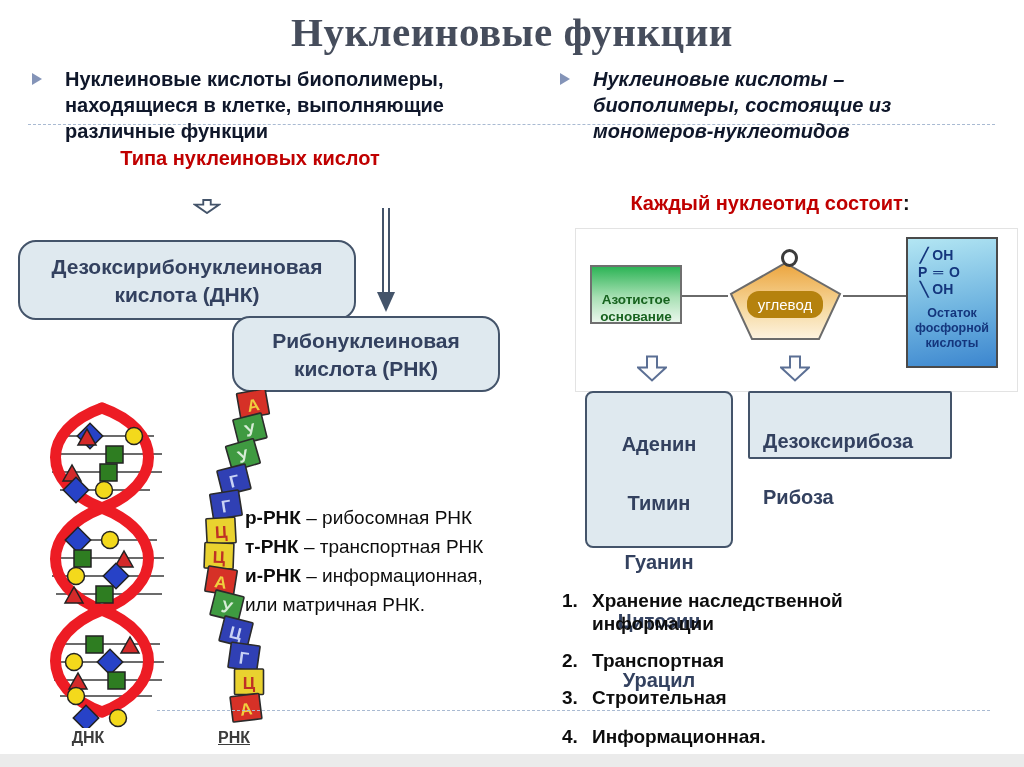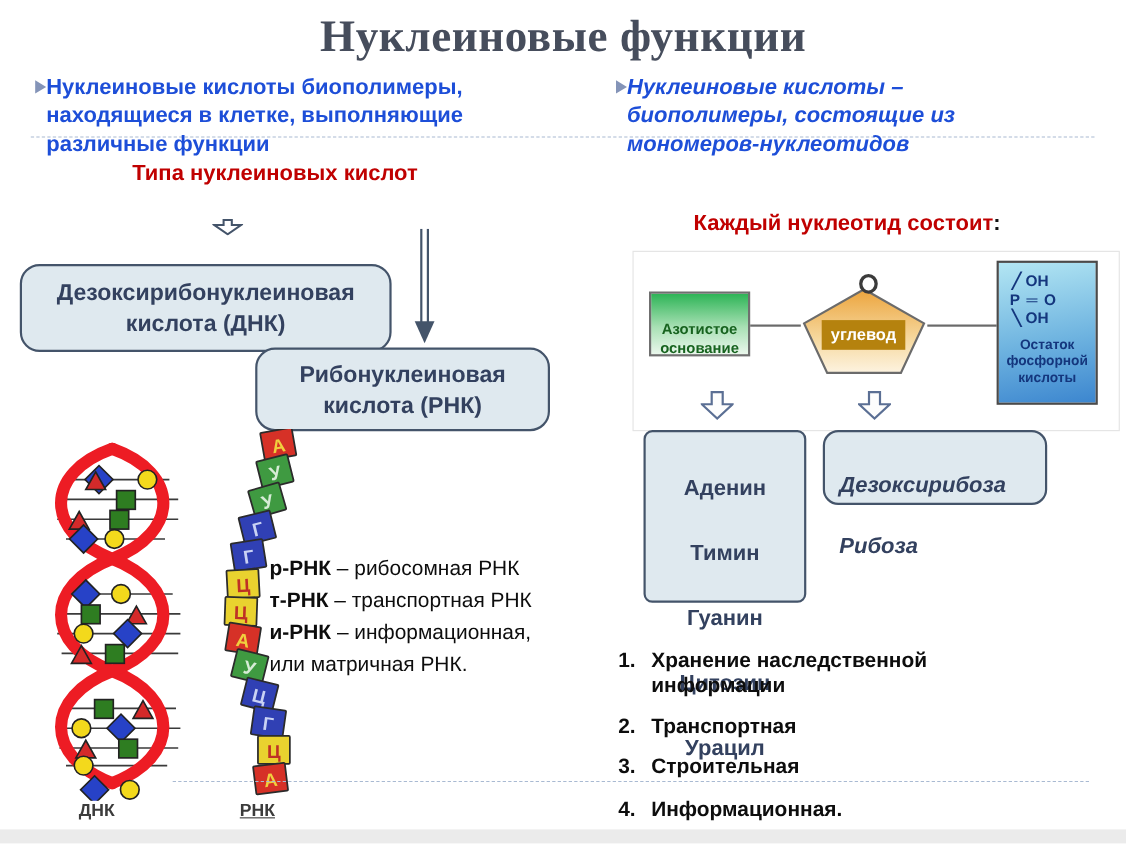--- a/index.html
+++ b/index.html
@@ -8,47 +8,47 @@
   .abs{position:absolute;}
 
   .title{left:0;top:8px;width:1024px;text-align:center;
          font-family:"Liberation Serif",serif;font-weight:bold;font-size:41px;color:#464d5c;letter-spacing:.5px;}
 
   .dashed{border-top:1px dashed #a9bad2;height:0;}
 
   .bullet-block{display:flex;}
   .bullet-marker{width:0;height:0;border-left:10px solid #8494b8;border-top:6px solid transparent;
                  border-bottom:6px solid transparent;margin-top:7px;flex:0 0 auto;}
-  .bullet-text{font-size:20px;line-height:26px;font-weight:bold;white-space:pre-line;color:#1d4ed8;}
+  .bullet-text{margin-left:23px;font-size:20px;line-height:26px;font-weight:bold;white-space:pre-line;color:#0f172a;}
   .italic .bullet-text{font-style:italic;}
 
   .red{color:#c00000;font-weight:bold;}
   .heading-red{font-size:20px;text-align:center;}
   .colon{color:#111;font-weight:bold;}
 
   .nodebox{background:#dfe9ef;border:2.5px solid #44546a;border-radius:18px;
            color:#33415f;font-weight:bold;text-align:center;white-space:pre-line;box-sizing:border-box;}
   .dna-box{font-size:21px;line-height:28px;padding-top:11px;}
   .rna-box{font-size:21px;line-height:28px;padding-top:9px;}
   .bases-box{font-size:20px;line-height:29.5px;padding-top:7px;border-radius:8px;}
-  .sugars-box{font-size:20px;line-height:28px;text-align:left;padding:6px 0 0 13px;border-radius:14px;font-style:italic;}
+  .sugars-box{font-size:20px;line-height:28px;text-align:left;padding:6px 0 0 13px;border-radius:2px;}
 
   .img-label{font-size:16px;font-weight:bold;color:#3c3c3c;text-align:center;}
 
   .rna-types{font-size:19px;line-height:29px;color:#0d0d0d;}
   .rna-types .term{font-weight:bold;}
 
   .diagram{background:#fff;border:1px solid #e3e3e3;box-sizing:border-box;}
   .base-box{position:absolute;left:14px;top:36px;width:92px;height:59px;box-sizing:border-box;
             background:linear-gradient(180deg,#2db456 0%,#a8e0b4 55%,#eaf7ec 100%);
             border:2px solid #6f6f6f;color:#17631f;font-weight:bold;font-size:13.5px;line-height:17px;
             text-align:center;padding-top:24px;white-space:pre-line;}
   .connector{position:absolute;height:2px;background:#6a6a6a;}
-  .sugar-pill{position:absolute;left:171px;top:62px;width:76px;height:27px;background:#b5820e;border-radius:0;
-              color:#fff;font-weight:bold;font-size:15px;text-align:center;line-height:27px;}
+  .sugar-pill{position:absolute;left:171px;top:62px;width:76px;height:27px;background:#b5820e;border-radius:12px;
+              color:#fff;font-weight:normal;font-size:15px;text-align:center;line-height:27px;}
   .oxygen{position:absolute;left:205px;top:20px;width:11px;height:12px;border:3px solid #3b3b3b;
           border-radius:50%;background:#fff;}
   .phos-box{position:absolute;left:330px;top:8px;width:92px;height:131px;box-sizing:border-box;
             background:linear-gradient(170deg,#b3e6f3 0%,#6fb4e0 55%,#3c86cf 100%);
             border:2px solid #4a4a4a;color:#14367d;font-weight:bold;padding-top:8px;}
   .chem{font-size:14px;line-height:17px;}
   .chem .r1,.chem .r3{padding-left:12px;}
   .chem .r2{padding-left:10px;letter-spacing:1px;}
   .phos-caption{margin-top:8px;font-size:12.5px;line-height:15px;text-align:center;white-space:pre-line;}
 

